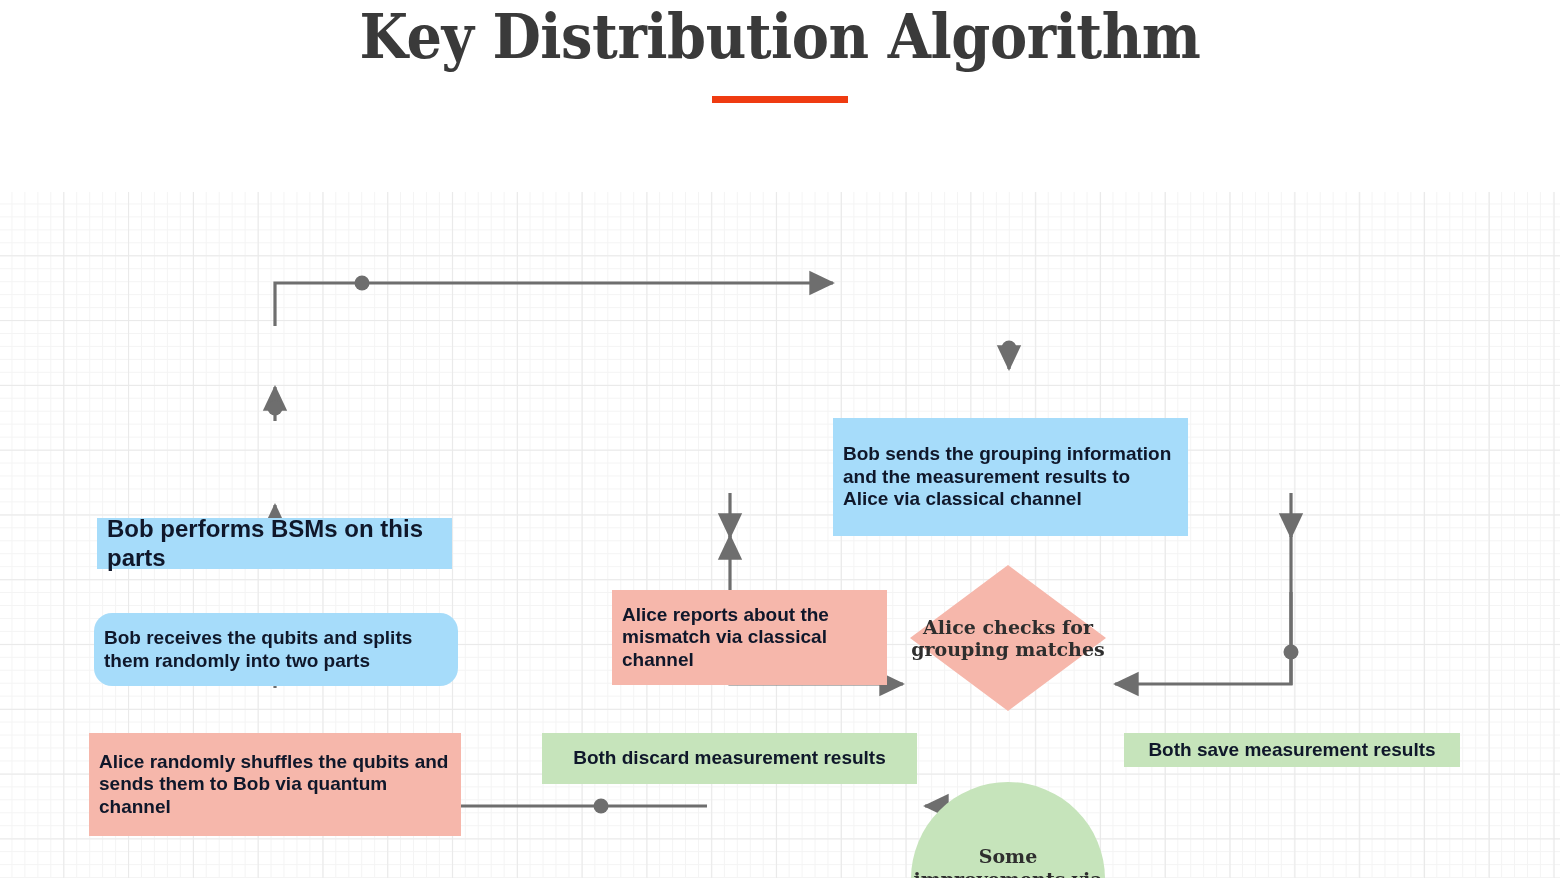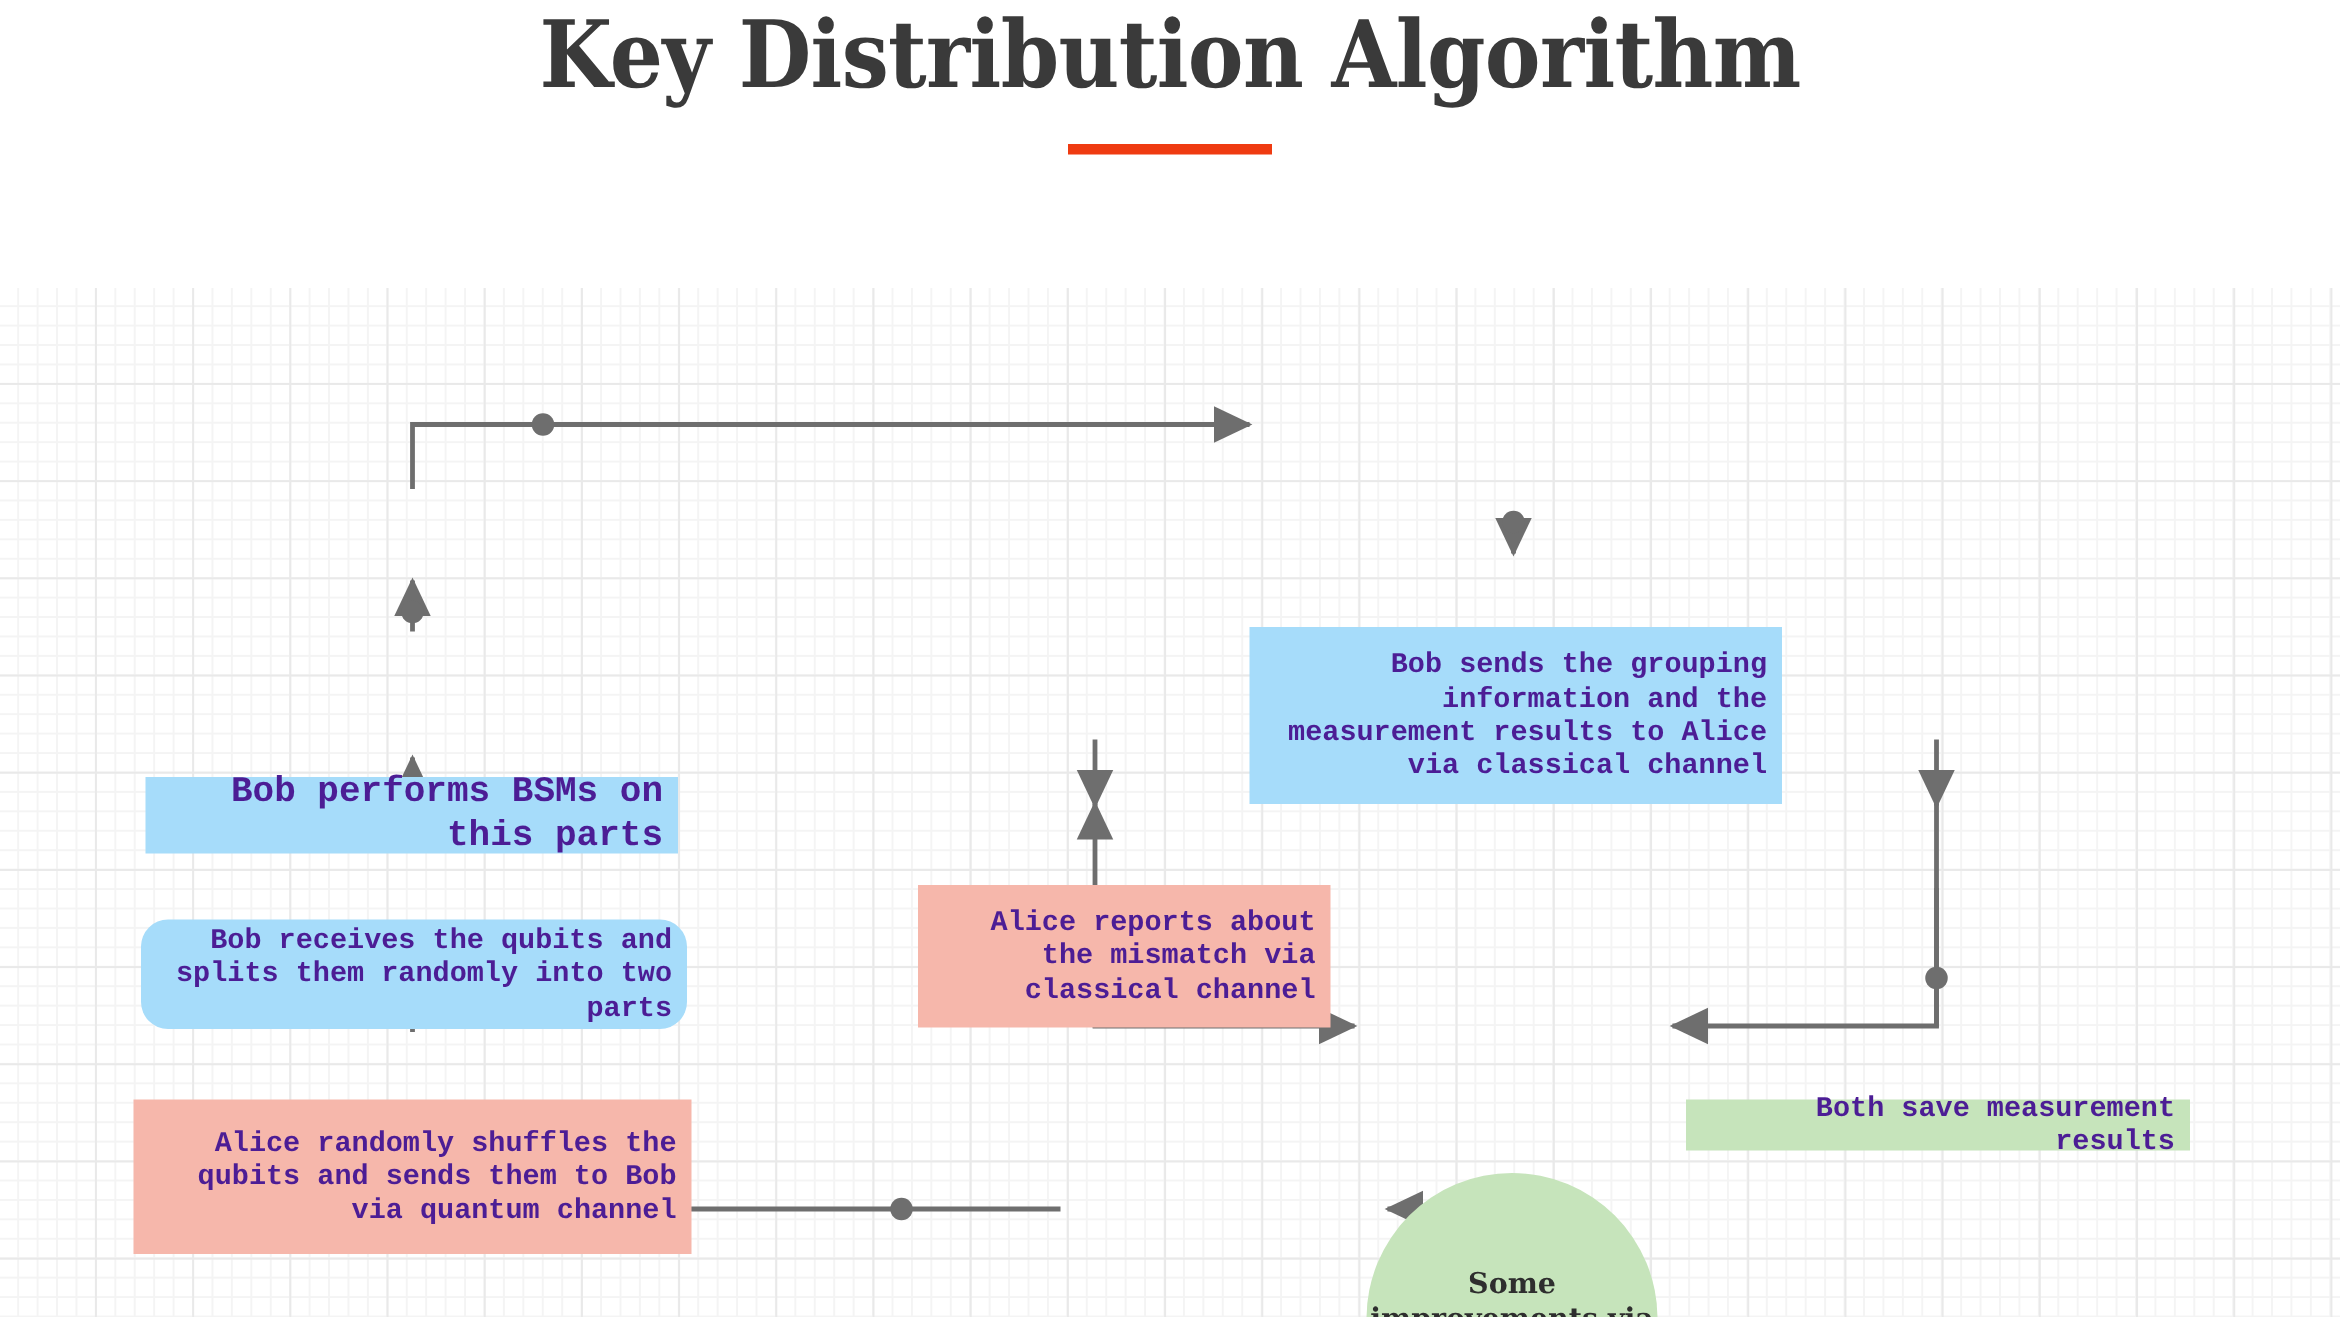--- a/index.html
+++ b/index.html
@@ -72,23 +72,23 @@
     height: 686px;
     pointer-events: none;
   }
 
   
   .node {
     position: absolute;
     display: flex;
     align-items: center;
     justify-content: center;
-    text-align: right;
-    color: #4c1d95;
-    font-family: Liberation Mono, monospace;
+    text-align: left;
+    color: #0f172a;
+    font-family: Liberation Sans, sans-serif;
     font-weight: bold;
     line-height: 1.18;
     padding: 4px 10px;
   }
   .blue  { background: #a6dcfa; }
   .pink  { background: #f6b7ab; }
   .green { background: #c6e4bb; }
 
   .n-bsm       { left: 97px;  top: 326px;  width: 355px; height: 51px;  font-size: 24px; }
   .n-receives  { left: 94px;  top: 421px;  width: 364px; height: 73px;  font-size: 19px; border-radius: 18px; }
@@ -235,23 +235,28 @@
     </svg>
 
     <div class="node blue n-bsm">Bob performs BSMs on this parts</div>
 
     <div class="node blue n-receives">Bob receives the qubits and splits them randomly into two parts</div>
 
     <div class="node pink n-shuffle">Alice randomly shuffles the qubits and sends them to Bob via quantum channel</div>
 
     <div class="node blue n-bobsends">Bob sends the grouping information and the measurement results to Alice via classical channel</div>
 
+    <div class="n-decision">
+      <div class="dia-shape"></div>
+      <div class="dia-label">Alice checks for grouping matches</div>
+    </div>
 
     <div class="node pink n-mismatch">Alice reports about the mismatch via classical channel</div>
 
 
+    <div class="node green n-discard">Both discard measurement results</div>
 
     <div class="node green n-save">Both save measurement results</div>
 
     <div class="n-circle">Some improvements via classical channel</div>
 
   </div>
 </div>
 
 </body></html>

